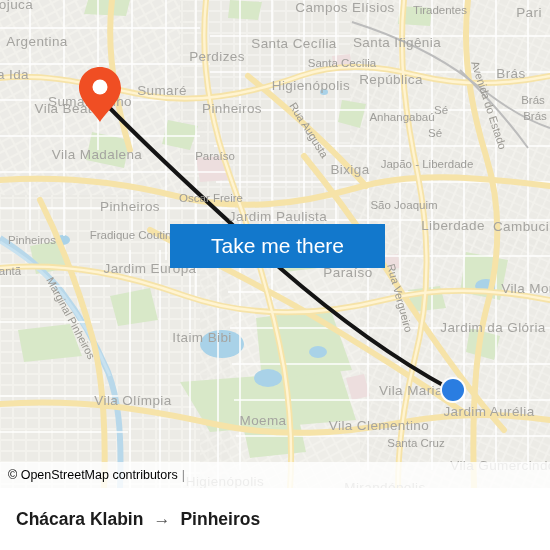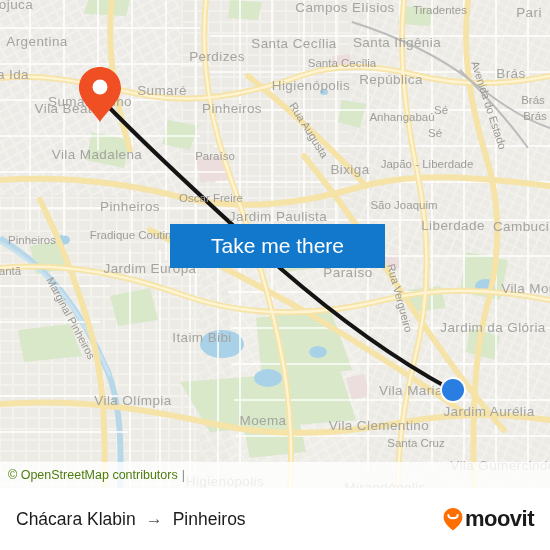--- a/index.html
+++ b/index.html
@@ -54,35 +54,35 @@
     position: absolute;
     left: 0; top: 462px;
     width: 550px; height: 26px;
     background: rgba(255,255,255,0.80);
     display: flex; align-items: center;
     padding-left: 8px;
     font-size: 12.5px;
     color: #3a3a3a;
     gap: 4px;
   }
-  #attribution a, #attribution span { color: #4d7c0f; text-decoration: none; }
+  #attribution a, #attribution span { color: #000000; text-decoration: none; }
   #attribution .sep { color: #8a8a8a; }
 
   
   #footer {
     position: absolute;
     left: 0; top: 488px;
     width: 550px; height: 62px;
     background: #ffffff;
     display: flex; align-items: center;
     padding: 0 16px;
   }
   #route-summary {
     display: flex; align-items: center; gap: 10px;
-    font-size: 17.5px; color: #1c1c1c;
+    font-size: 17.5px; color: #1c1c1c; font-weight: bold;
   }
   #route-summary .arrow { color: #555; font-size: 17px; }
   #moovit-logo {
     margin-left: auto;
     display: flex; align-items: center; gap: 1px;
   }
   #moovit-logo .wordmark {
     font-size: 22px; font-weight: bold; color: #1a1a1a; letter-spacing: -.5px;
   }
 </style>
@@ -282,22 +282,14 @@
       <span class="sep">|</span>
     </div>
   </div>
 
   <div id="footer">
     <div id="route-summary">
       <span>Chácara Klabin</span>
       <span class="arrow">→</span>
       <span>Pinheiros</span>
     </div>
-    <div id="moovit-logo">
-      <svg width="22" height="24" viewBox="0 0 22 24">
-        <path d="M11 1 C5.8 1 1.6 5.1 1.6 10.2 C1.6 16.4 8.6 21.4 11 23.4
-                 C13.4 21.4 20.4 16.4 20.4 10.2 C20.4 5.1 16.2 1 11 1 Z" fill="#FF6E00"></path>
-        <path d="M6.4 8.2 C6.4 12.2 15.6 12.2 15.6 8.2" stroke="#ffffff" stroke-width="2.2" fill="none" stroke-linecap="round"></path>
-      </svg>
-      <span class="wordmark">moovit</span>
-    </div>
   </div>
 </div>
 
 </body></html>

